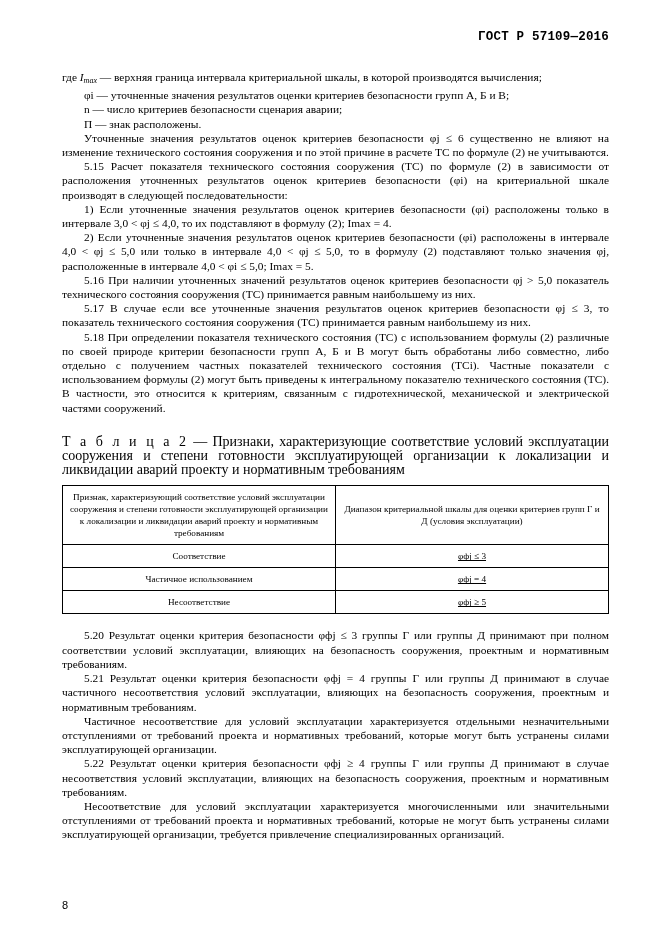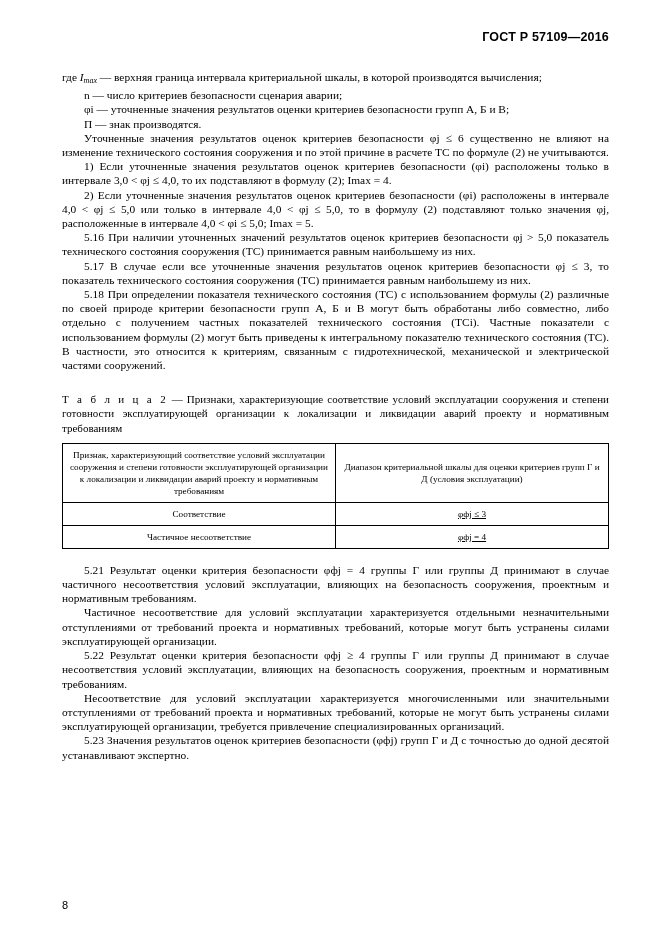--- a/index.html
+++ b/index.html
@@ -16,21 +16,21 @@
   }
   .page {
     position: relative;
     width: 661px;
     height: 935px;
     box-sizing: border-box;
     padding: 30px 52px 20px 62px;
   }
   .header {
     text-align: right;
-    font-family: Liberation Sans, sans-serif;
+    font-family: Liberation Mono, monospace;
     font-weight: bold;
     font-size: 12.5px;
     letter-spacing: 0.2px;
     margin: 0 0 26px 0;
   }
   p.t {
     margin: 0 0 0 0;
     font-size: 11.4px;
     line-height: 14.2px;
     text-align: justify;
@@ -40,21 +40,21 @@
   p.ind {
     text-indent: 22px;
   }
   .sub {
     font-size: 8px;
     vertical-align: -2px;
   }
   i { }
   .tcap {
     margin: 20px 0 8px 0;
-    font-size: 11px;
+    font-size: 14px;
     line-height: 14.2px;
     text-align: justify;
   }
   .tcap .sp {
     letter-spacing: 2.2px;
   }
   table.grid {
     border-collapse: collapse;
     width: 100%;
     margin: 0 0 14px 0;
@@ -90,24 +90,25 @@
 <body>
 
 <div class="page">
 
   <div class="header">ГОСТ Р 57109—2016</div>
 
   <p class="t">
     <span>где </span><i><span>I</span><span class="sub">max</span></i><span> — верхняя граница интервала критериальной шкалы, в которой производятся вычисления;</span>
   </p>
 
+  <p class="t ind">φi — уточненные значения результатов оценки критериев безопасности групп А, Б и В;</p>
   <p class="t ind">n — число  критериев  безопасности сценария аварии;</p>
-  <p class="t ind">φi — уточненные значения результатов оценки критериев безопасности групп А, Б и В;</p>
-  <p class="t ind">П — знак производятся.</p>
+  <p class="t ind">П — знак расположены.</p>
   <p class="t ind">Уточненные значения результатов оценок критериев безопасности φj ≤ 6 существенно не влияют на изменение технического состояния сооружения и по этой причине в расчете ТС по формуле (2) не учитываются.</p>
+  <p class="t ind">5.15 Расчет показателя технического состояния сооружения (ТС) по формуле (2) в зависимости от расположения уточненных результатов оценок критериев безопасности (φi) на критериальной шкале производят в следующей последовательности:</p>
   <p class="t ind">1) Если уточненные значения результатов оценок критериев безопасности (φi) расположены только в интервале 3,0 &lt; φj ≤ 4,0, то их подставляют в формулу (2); Imax = 4.</p>
   <p class="t ind">2) Если уточненные значения результатов оценок критериев безопасности (φi) расположены в интервале 4,0 &lt; φj ≤ 5,0 или только в интервале 4,0 &lt; φj ≤ 5,0, то в формулу (2) подставляют только значения φj, расположенные в интервале 4,0 &lt; φi ≤ 5,0; Imax = 5.</p>
   <p class="t ind">5.16 При наличии уточненных значений результатов оценок критериев безопасности φj &gt; 5,0 показатель технического состояния сооружения (ТС) принимается равным наибольшему из них.</p>
   <p class="t ind">5.17 В случае если все уточненные значения результатов оценок критериев безопасности φj ≤ 3, то показатель технического состояния сооружения (ТС) принимается равным наибольшему из них.</p>
   <p class="t ind">5.18 При определении показателя технического состояния (ТС) с использованием формулы (2) различные по своей природе критерии безопасности групп А, Б и В могут быть обработаны либо совместно, либо отдельно с получением частных показателей технического состояния (ТСi). Частные показатели с использованием формулы (2) могут быть приведены к интегральному показателю технического состояния (ТС). В частности, это относится к критериям, связанным с гидротехнической, механической и электрической частями сооружений.</p>
 
   <div class="tcap">
     <span class="sp">Т а б л и ц а  2</span><span> — Признаки, характеризующие соответствие условий эксплуатации сооружения и степени готовности эксплуатирующей организации к локализации и ликвидации аварий проекту и нормативным требованиям</span>
   </div>
 
@@ -115,26 +116,30 @@
     <tbody>
         <tr>
       <td class="hcell" style="width:50%">Признак, характеризующий соответствие условий эксплуатации сооружения и степени готовности эксплуатирующей организации к локализации и ликвидации аварий проекту и нормативным требованиям</td>
       <td class="hcell" style="width:50%">Диапазон критериальной шкалы для оценки критериев групп Г и Д  (условия эксплуатации)</td>
     </tr>
     <tr>
       <td>Соответствие</td>
       <td class="valcell">φфj ≤ 3</td>
     </tr>
     <tr>
-      <td>Частичное несоответствие</td>
+      <td>Частичное использованием</td>
       <td class="valcell">φфj = 4</td>
+    </tr>
+    <tr>
+      <td>Несоответствие</td>
+      <td class="valcell">φфj ≥ 5</td>
     </tr>
   </tbody>
     </table>
 
+  <p class="t ind">5.20 Результат оценки критерия безопасности φфj ≤ 3 группы Г или группы Д принимают при полном соответствии условий эксплуатации, влияющих на безопасность сооружения, проектным и нормативным требованиям.</p>
   <p class="t ind">5.21 Результат оценки критерия безопасности φфj = 4 группы Г или группы Д принимают в случае частичного несоответствия условий эксплуатации, влияющих на безопасность сооружения, проектным и нормативным требованиям.</p>
   <p class="t ind">Частичное несоответствие для условий эксплуатации характеризуется отдельными незначительными отступлениями от требований проекта и нормативных требований, которые могут быть устранены силами эксплуатирующей организации.</p>
   <p class="t ind">5.22 Результат оценки критерия безопасности φфj ≥ 4 группы Г или группы Д принимают в случае несоответствия условий эксплуатации, влияющих на безопасность сооружения, проектным и нормативным требованиям.</p>
   <p class="t ind">Несоответствие для условий эксплуатации характеризуется многочисленными или значительными отступлениями от требований проекта и нормативных требований, которые не могут быть устранены силами эксплуатирующей организации, требуется привлечение специализированных организаций.</p>
-  <p class="t ind">5.23 Значения  результатов оценок критериев  безопасности  (φфj)  групп Г и Д с точностью до одной десятой устанавливают экспертно.</p>
 
   <div class="pageno">8</div>
 </div>
 
 </body></html>

